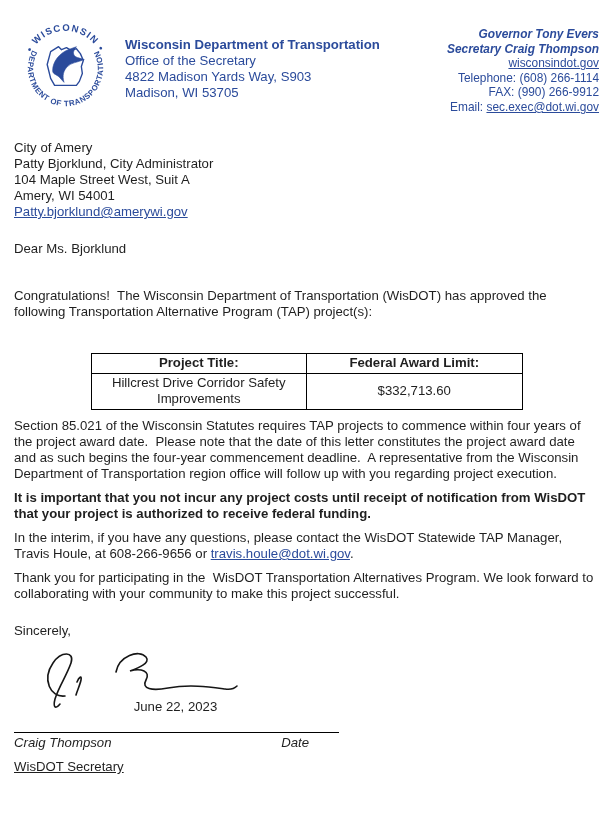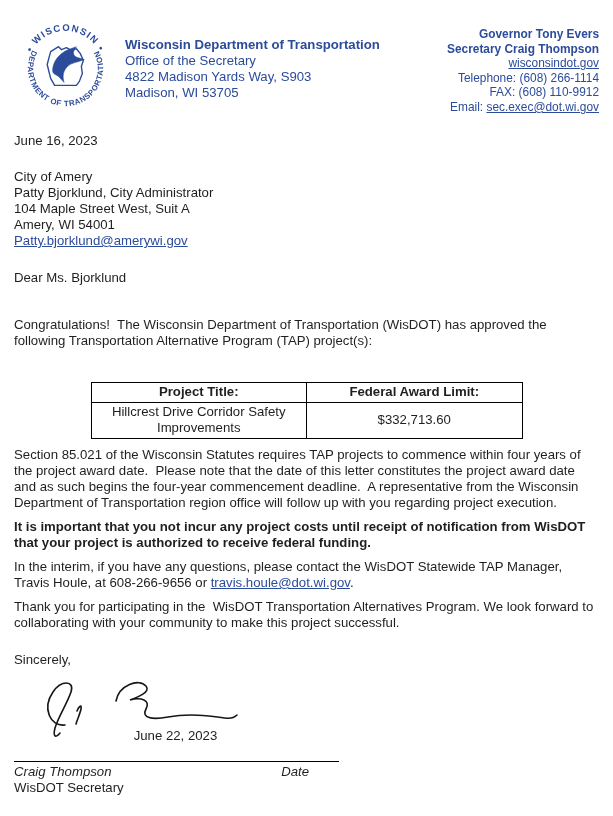--- a/index.html
+++ b/index.html
@@ -29,21 +29,21 @@
   .dept-block .dept-title { font-weight: bold; }
   .contact-block {
     margin-left: auto;
     text-align: right;
     padding-top: 11px;
     color: var(--blue);
     font-size: 11.9px;
     line-height: 14.6px;
     white-space: nowrap;
   }
-  .contact-block .bold { font-weight: bold; }
+  .contact-block .bold { font-weight: bold; font-style: italic; }
   a.link, .link {
     color: var(--blue);
     text-decoration: underline;
     cursor: pointer;
   }
   
   .date-line { margin-top: 13px; }
   .recipient { margin-top: 20px; line-height: 16px; }
   .salutation { margin-top: 21px; }
   p.para { margin: 8px 0 0 0; white-space: pre-wrap; }
@@ -71,21 +71,21 @@
   .sig-line-row {
     width: 325px;
     border-bottom: 1.5px solid #000;
     display: flex;
     justify-content: center;
     padding-bottom: 17px;
   }
   .sig-line-row .sign-date { padding-right: 2px; }
   .sig-names-row { width: 325px; display: flex; margin-top: 2px; font-style: italic; }
   .sig-names-row .date-label { margin-left: auto; margin-right: 30px; }
-  .signer-title { margin-top: 0; }
+  .signer-title { margin-top: 8px; text-decoration: underline; }
 </style>
 </head>
 <body>
 
 <div class="page">
 
   <div class="letterhead">
 
     <svg class="seal" width="103" height="103" viewBox="0 0 104 104" aria-hidden="true">
       <defs>
@@ -112,26 +112,25 @@
       <div>Office of the Secretary</div>
       <div>4822 Madison Yards Way, S903</div>
       <div>Madison, WI 53705</div>
     </div>
 
     <div class="contact-block">
       <div class="bold">Governor Tony Evers</div>
       <div class="bold">Secretary Craig Thompson</div>
       <div><a class="link">wisconsindot.gov</a></div>
       <div>Telephone: (608) 266-1114</div>
-      <div>FAX: (608) 110-9912</div>
+      <div>FAX: (990) 266-9912</div>
       <div><span>Email: </span><a class="link">sec.exec@dot.wi.gov</a></div>
     </div>
   </div>
 
-  <div class="date-line">June 16, 2023</div>
 
   <div class="recipient">
     <div>City of Amery</div>
     <div>Patty Bjorklund, City Administrator</div>
     <div>104 Maple Street West, Suit A</div>
     <div>Amery, WI 54001</div>
     <div><a class="link">Patty.bjorklund@amerywi.gov</a></div>
   </div>
 
   <div class="salutation">Dear Ms. Bjorklund</div>

